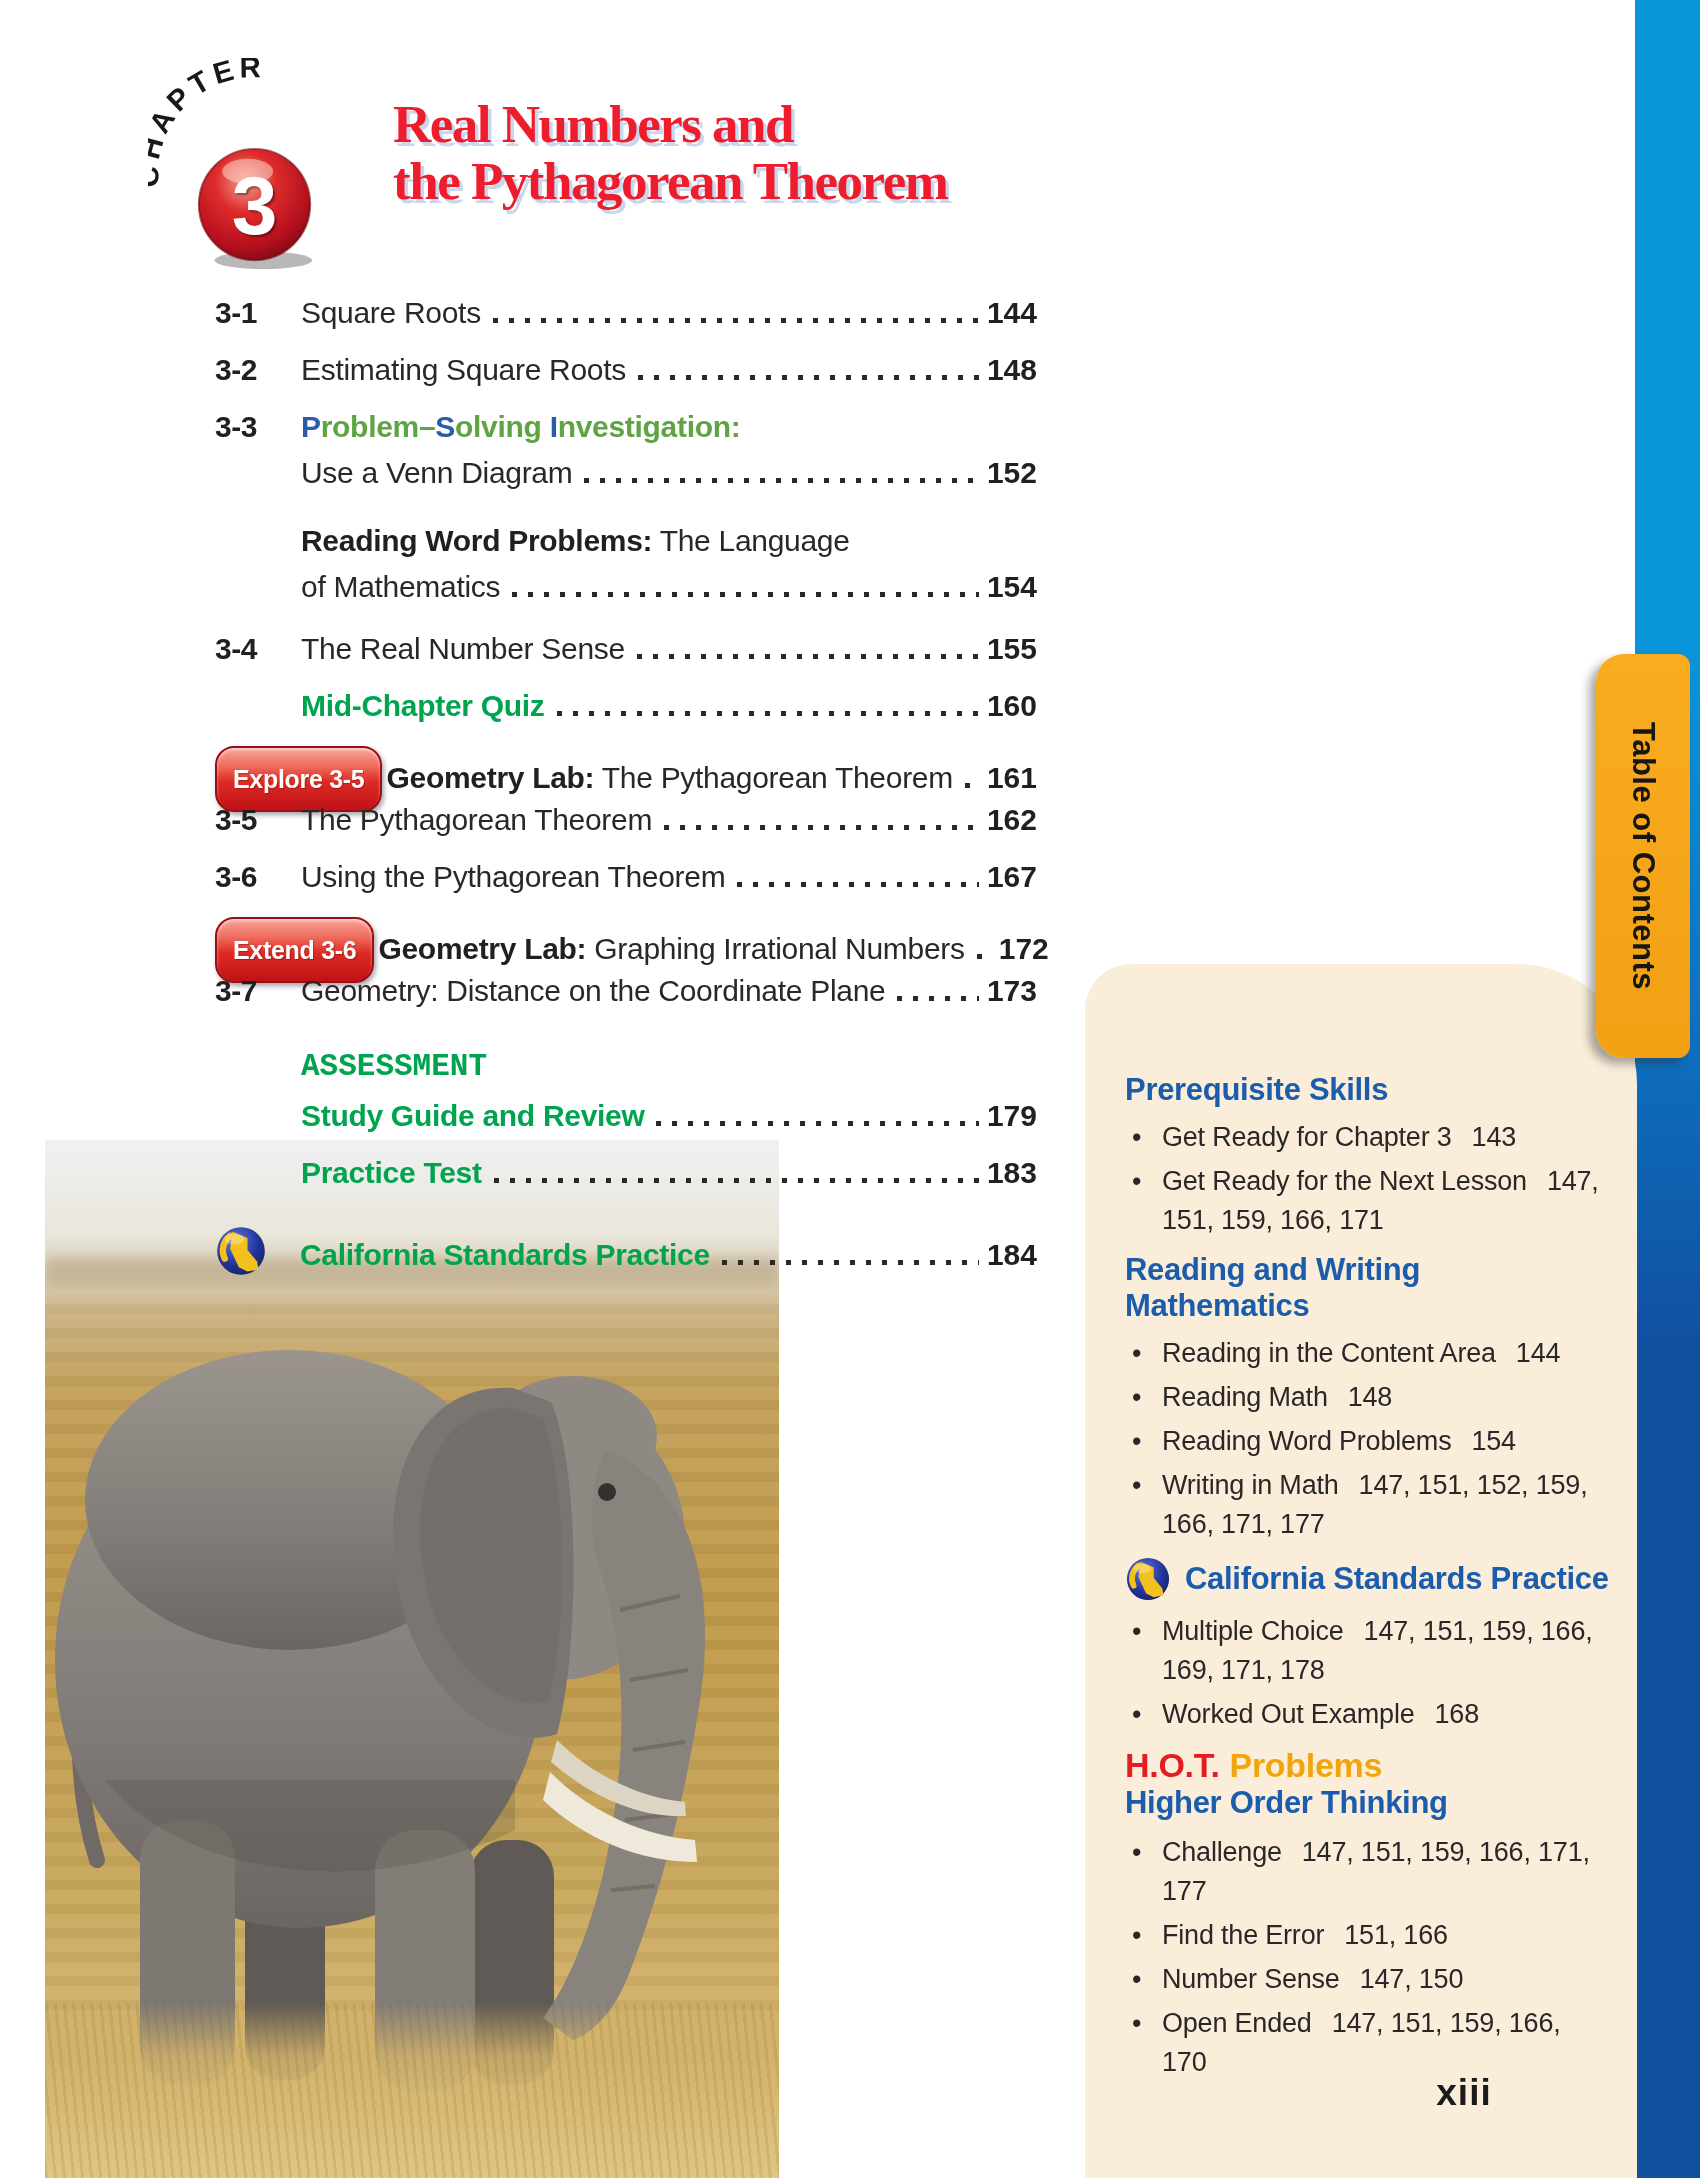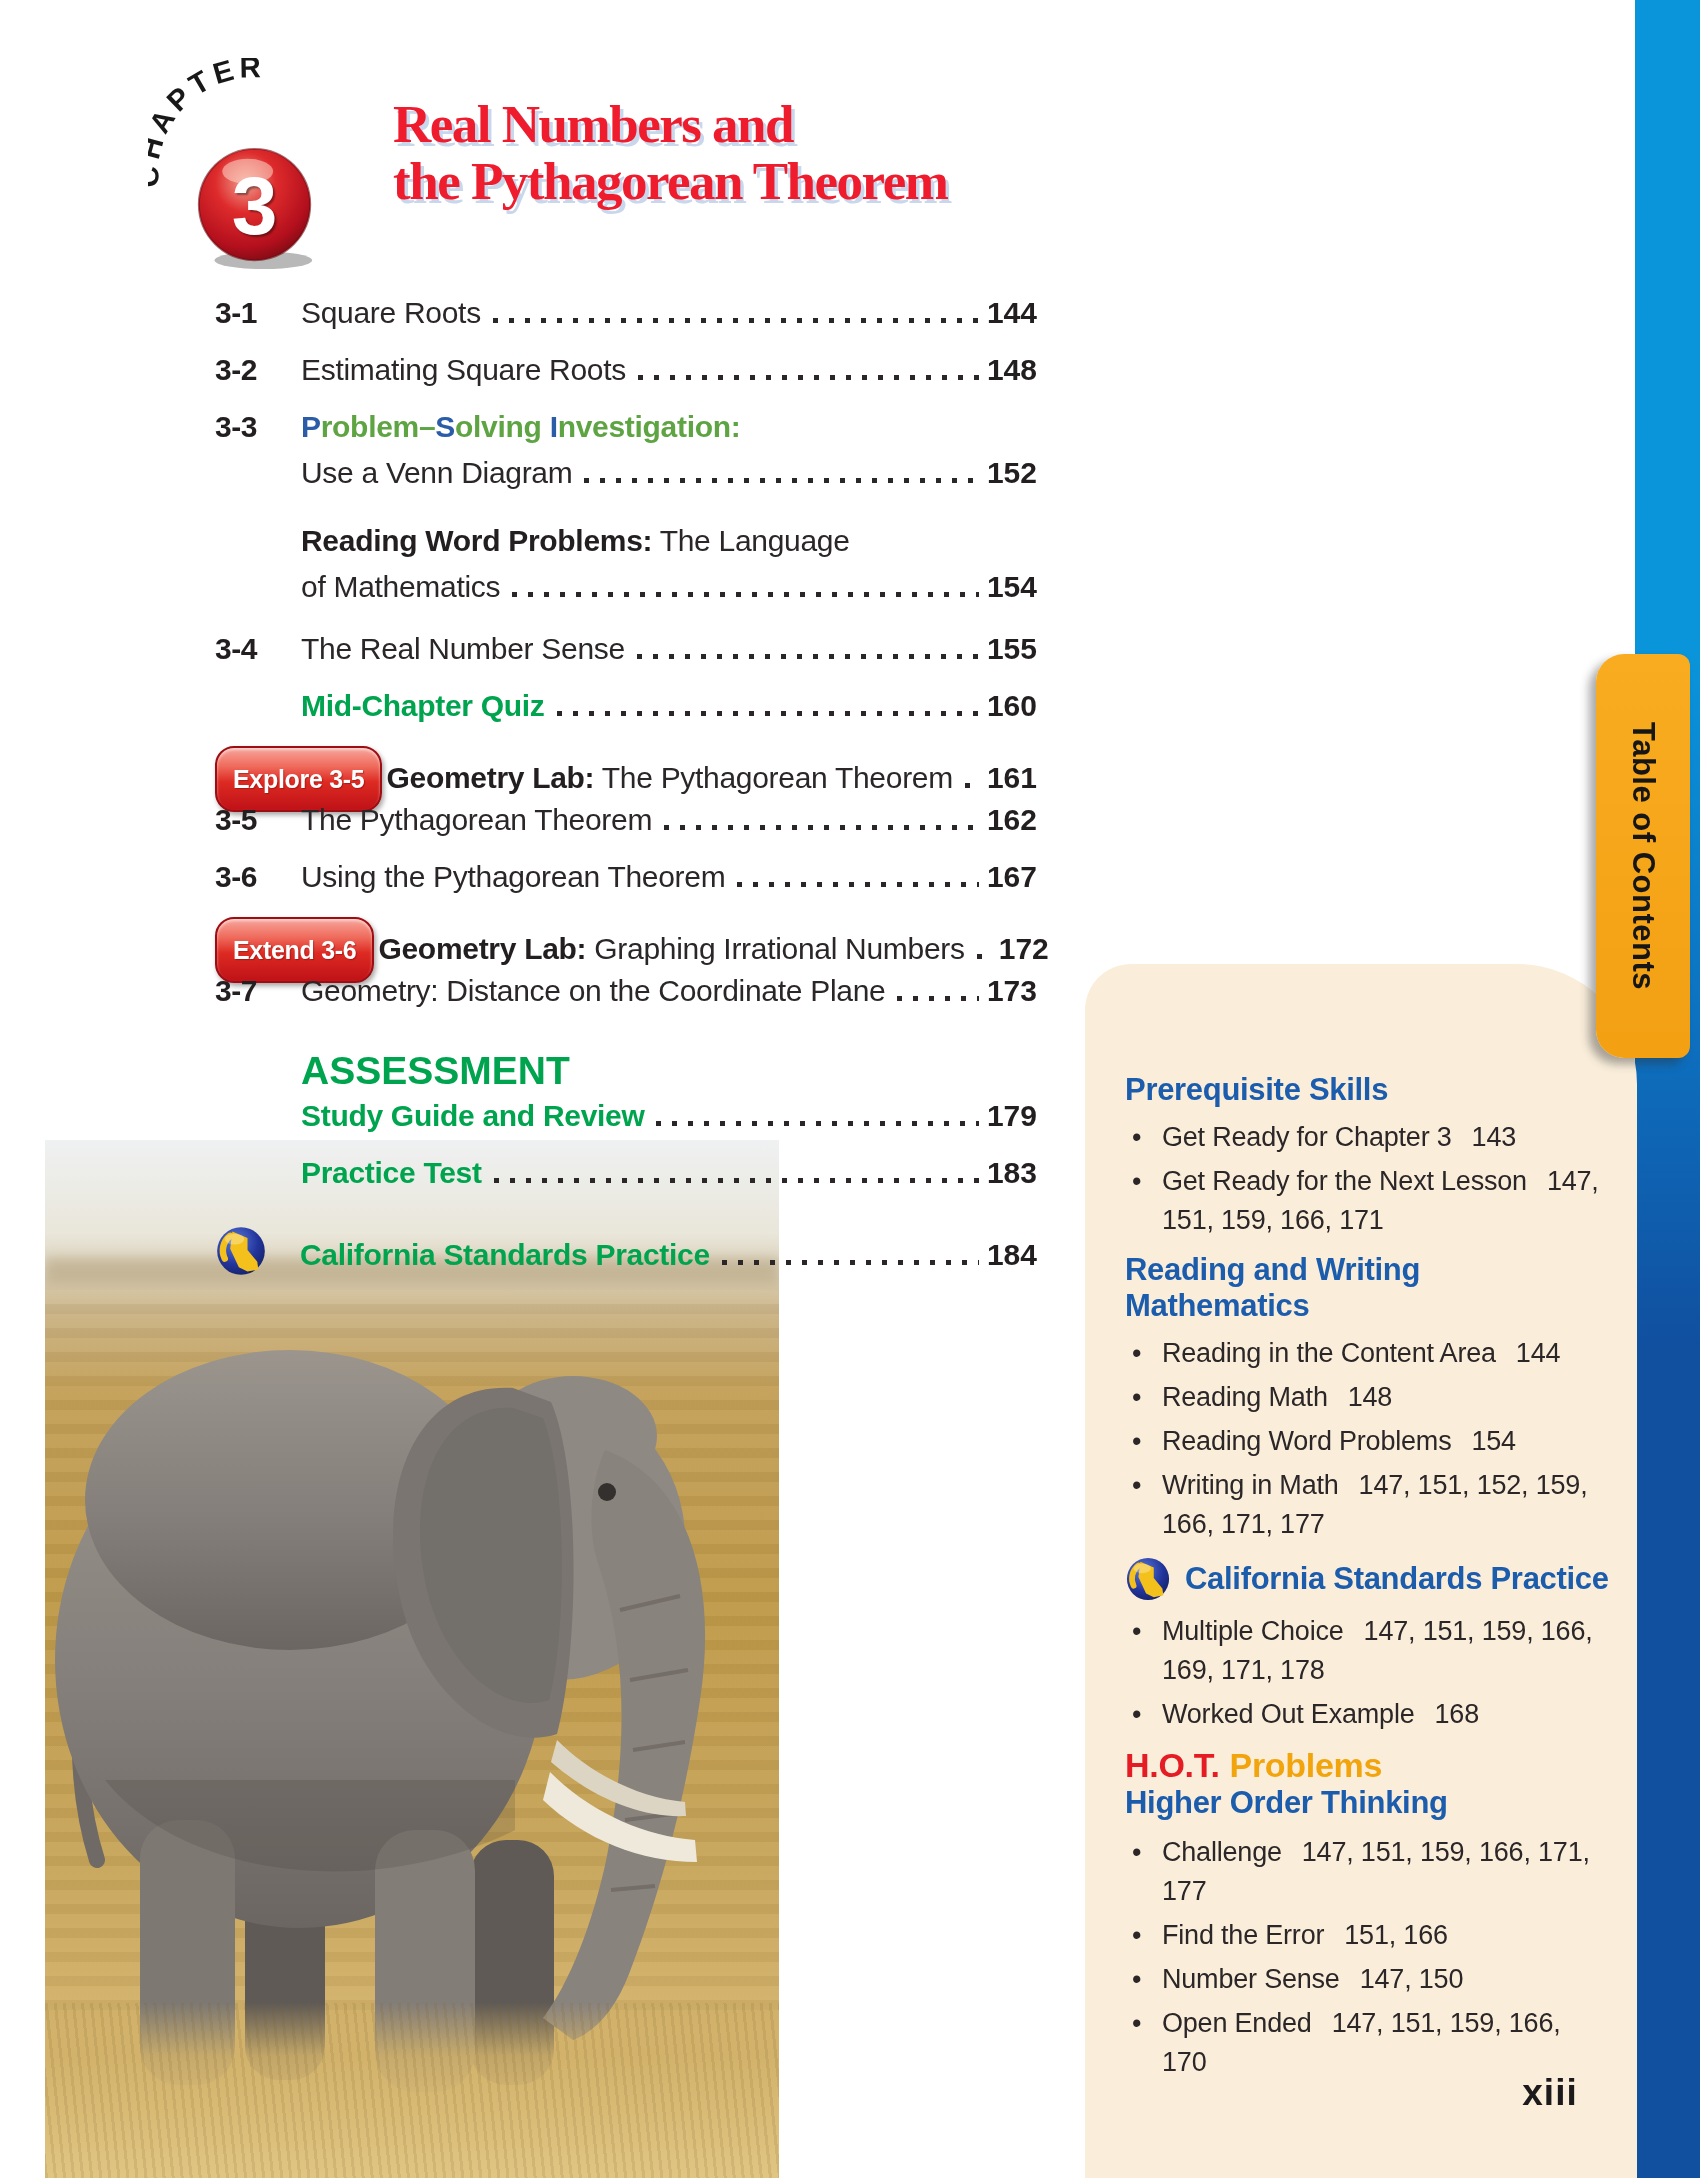--- a/index.html
+++ b/index.html
@@ -29,21 +29,21 @@
   
   .toc{position:absolute;left:215px;top:296px;width:822px;z-index:4;}
   .toc-row{display:flex;align-items:baseline;}
   .h46{height:46px}.h50{height:50px}.h57{height:57px}.h58{height:58px}.h60{height:60px}
   .mt4{margin-top:4px}.mt10{margin-top:10px}.mt18{margin-top:18px}
   .ind{padding-left:86px;}
   .num{flex:0 0 86px;font-weight:700;font-size:30px;color:#231f20;letter-spacing:-.5px;}
   .t{font-size:30px;color:#2b2728;letter-spacing:-.3px;white-space:nowrap;}
   .bold{font-weight:700;color:#231f20;}
   .green{color:#00a44f;font-weight:700;}
-  .caps{font-size:39px;letter-spacing:0;}
+  .caps{font-size:31px;letter-spacing:0;font-family:Liberation Mono, monospace;}
   .cap{color:#2a5ca8;font-weight:700;}
   .grn{color:#5ea443;font-weight:700;}
   .pg{font-weight:700;font-size:30px;color:#231f20;}
   .leader{flex:1 1 auto;height:5px;margin:0 8px 0 12px;min-width:14px;
     background:repeating-linear-gradient(to right,#2b2728 0 5px,transparent 5px 16px);}
   .pill{flex:0 0 auto;display:inline-flex;align-items:center;justify-content:center;
     padding:12px 16px;height:38px;margin-right:4px;border-radius:19px;
     font-size:25px;font-weight:700;color:#fff;letter-spacing:-.3px;white-space:nowrap;
     background:linear-gradient(180deg,#f7a59b 0%,#ef6a5b 30%,#dd2a22 55%,#bf1117 100%);
     border:2px solid #9c0e13;
@@ -74,21 +74,21 @@
   .p-h{font-size:31px;font-weight:700;color:#1b5cad;margin:0 0 10px;letter-spacing:-.3px;}
   .p-item{position:relative;padding-left:37px;font-size:27px;color:#2b2627;line-height:39px;margin-bottom:5px;letter-spacing:-.2px;}
   .p-item::before{content:"\2022";position:absolute;left:7px;top:0;color:#2b2627;}
   .p-pages{margin-left:20px;}
   .csp-head{display:flex;align-items:center;gap:14px;margin:0 0 10px;}
   .csp-head .ca-icon{width:46px;height:46px;margin:0;transform:none;}
   .hot-red{color:#e51c23;font-weight:700;font-size:34px;letter-spacing:-.3px;}
   .hot-orange{color:#f2a40c;font-weight:700;font-size:34px;margin-left:10px;letter-spacing:-.3px;}
   .hot-sub{color:#1b5cad;font-weight:700;font-size:31px;margin:0 0 12px;letter-spacing:-.3px;}
 
-  .folio{position:absolute;left:1470px;top:2072px;width:160px;text-align:center;z-index:7;
+  .folio{position:absolute;left:1384px;top:2072px;width:160px;text-align:center;z-index:7;
     font-size:37px;font-weight:700;color:#1d1a1b;letter-spacing:1px;}
 </style>
 </head>
 <body>
 
 <div id="page">
 
   <div class="side-bar"></div>
 
   <svg class="badge" viewBox="0 0 220 220">

